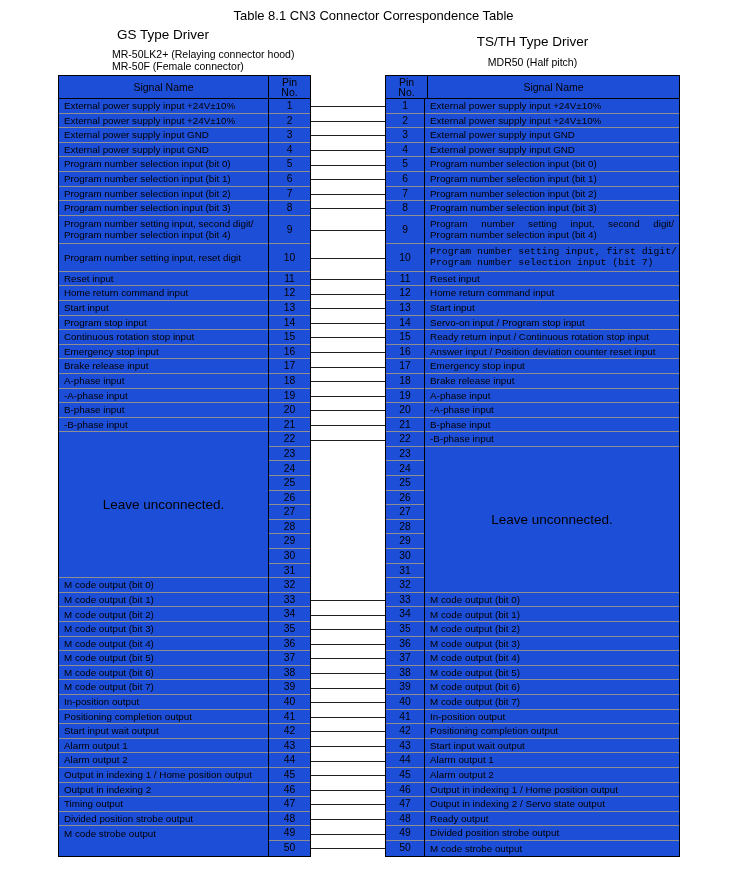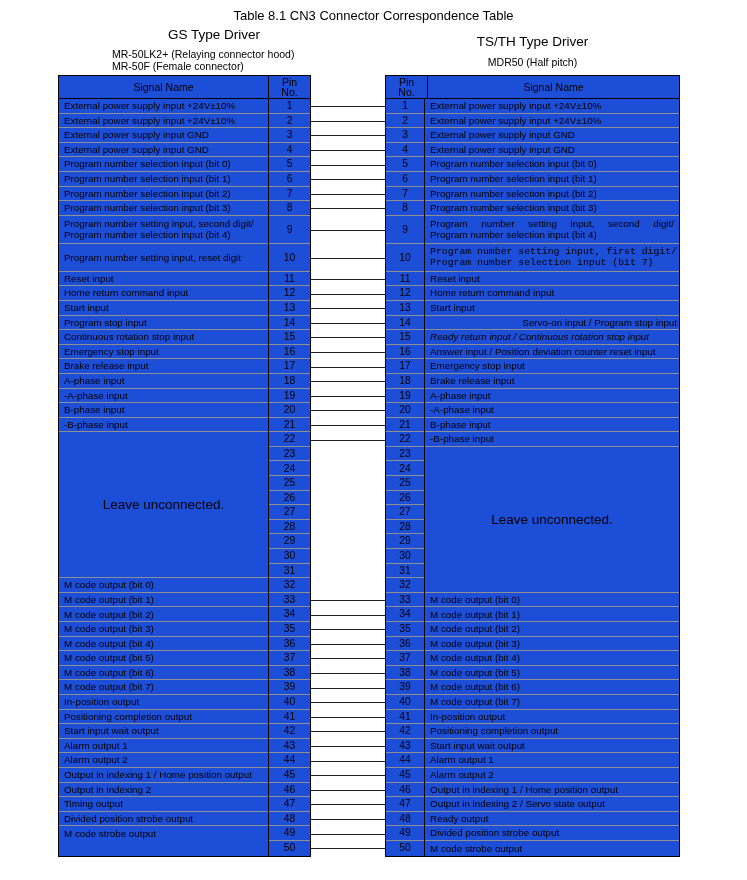--- a/index.html
+++ b/index.html
@@ -1,19 +1,19 @@
 <!DOCTYPE html>
 <html><head>
 <meta charset="utf-8">
 <style>
   html,body{margin:0;padding:0;background:#ffffff;}
   .page{position:relative;width:747px;height:880px;background:#fff;
         font-family:"Liberation Sans",sans-serif;color:#000;overflow:hidden;}
   .title{position:absolute;top:8px;left:0;width:100%;text-align:center;font-size:13px;}
-  .gs-title{position:absolute;top:27px;left:124px;width:180px;text-align:center;font-size:13.5px;}
+  .gs-title{position:absolute;top:27px;left:117px;width:180px;font-size:13.5px;}
   .gs-sub{position:absolute;top:48px;left:112px;font-size:10.5px;line-height:12px;}
   .ts-title{position:absolute;top:34px;left:385px;width:295px;text-align:center;font-size:13.5px;}
   .ts-sub{position:absolute;top:56px;left:385px;width:295px;text-align:center;font-size:10.5px;}
 
   .diagram{position:absolute;left:58px;top:75px;display:flex;align-items:flex-start;}
   .diagram *{box-sizing:border-box;}
   .tbl{border:1.5px solid #000;background:#1d4ed8;}
   .ltable{width:253px;}
   .rtable{width:295px;}
 
@@ -477,24 +477,24 @@
             </div>
             <div class="cell signal-cell" style="height: 14.6px;">
               <div>Reset input</div>
             </div>
             <div class="cell signal-cell" style="height: 14.6px;">
               <div>Home return command input</div>
             </div>
             <div class="cell signal-cell" style="height: 14.6px;">
               <div>Start input</div>
             </div>
-            <div class="cell signal-cell" style="height: 14.6px; align-items: flex-end;">
+            <div class="cell signal-cell" style="height: 14.6px;">
               <div>Servo-on input / Program stop input</div>
             </div>
-            <div class="cell signal-cell" style="height: 14.6px; font-style: italic;">
+            <div class="cell signal-cell" style="height: 14.6px;">
               <div>Ready return input / Continuous rotation stop input</div>
             </div>
             <div class="cell signal-cell" style="height: 14.6px;">
               <div>Answer input / Position deviation counter reset input</div>
             </div>
             <div class="cell signal-cell" style="height: 14.6px;">
               <div>Emergency stop input</div>
             </div>
             <div class="cell signal-cell" style="height: 14.6px;">
               <div>Brake release input</div>

